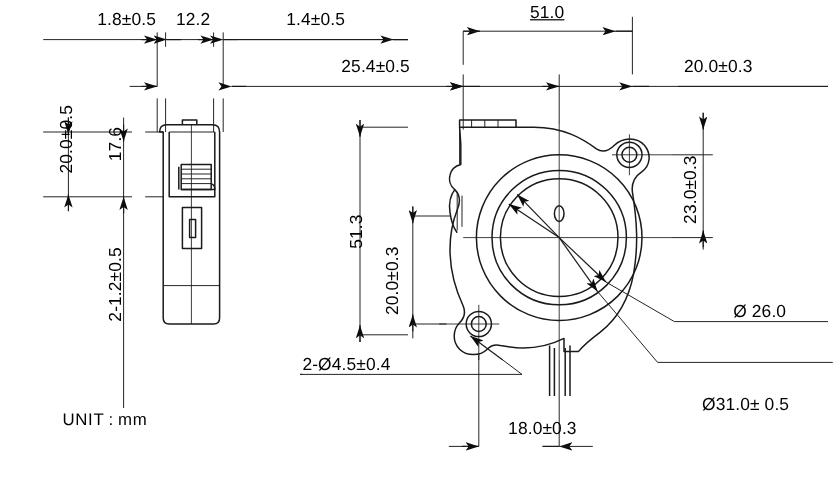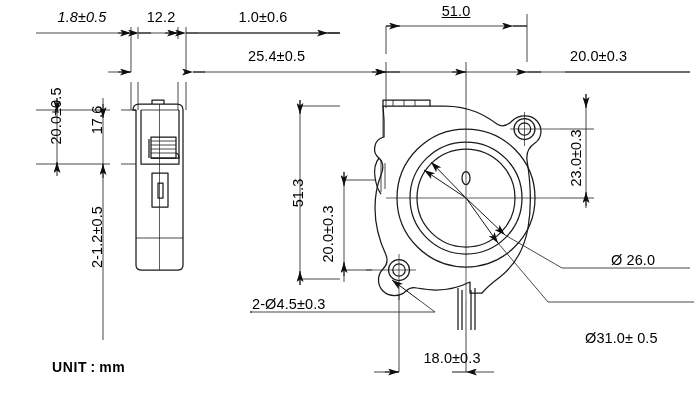--- a/index.html
+++ b/index.html
@@ -284,48 +284,48 @@
 
       <path class="ln-thin" d="M640,268 L690,268"></path>
       <path class="ln-thin" d="M660,302 L694,302"></path>
 
       <path class="ln-thin" d="M250,312 L252,312"></path>
 
       <path class="ln-thin" d="M565,72 L690,72"></path>
     </g>
   </svg>
 
-  <div style="position:absolute; left:34px; top:9px; width:96px; text-align:center;font-style:italic;" class="dimtext">1.8±0.5</div>
+  <div style="position:absolute; left:34px; top:9px; width:96px; text-align:right;" class="dimtext">1.8±0.5</div>
 
   <div style="position:absolute; left:126px; top:9px; width:70px; text-align:center;" class="dimtext">12.2</div>
 
 
   <div style="position:absolute; left:-4px; top:108px; width:120px; text-align:center; transform:rotate(-90deg); transform-origin:center center;" class="dimtext-v">20.0±0.5</div>
 
   <div style="position:absolute; left:57px; top:112px; width:80px; text-align:center; transform:rotate(-90deg); transform-origin:center center;" class="dimtext-v">17.6</div>
 
   <div style="position:absolute; left:22px; top:229px; width:150px; text-align:center; transform:rotate(-90deg); transform-origin:center center;" class="dimtext-v">2-1.2±0.5</div>
 
-  <div style="position:absolute; left:198px; top:9px; width:130px; text-align:center;" class="dimtext">1.0±0.6</div>
-
-  <div style="position:absolute; left:248px; top:48px; width:130px; text-align:left;" class="dimtext">25.4±0.5</div>
+  <div style="position:absolute; left:198px; top:9px; width:130px; text-align:center;" class="dimtext">1.4±0.5</div>
+
+  <div style="position:absolute; left:248px; top:48px; width:130px; text-align:center;" class="dimtext">25.4±0.5</div>
 
   <div style="position:absolute; left:406px; top:3px; width:100px; text-align:center;text-decoration:underline;" class="dimtext">51.0</div>
 
   <div style="position:absolute; left:570px; top:48px; width:120px; text-align:left;" class="dimtext">20.0±0.3</div>
 
   <div style="position:absolute; left:258px; top:185px; width:80px; text-align:center; transform:rotate(-90deg); transform-origin:center center;" class="dimtext-v">51.3</div>
 
   <div style="position:absolute; left:268px; top:226px; width:120px; text-align:center; transform:rotate(-90deg); transform-origin:center center;" class="dimtext-v">20.0±0.3</div>
 
   <div style="position:absolute; left:516px; top:150px; width:120px; text-align:center; transform:rotate(-90deg); transform-origin:center center;" class="dimtext-v">23.0±0.3</div>
 
   <div style="position:absolute; left:402px; top:350px; width:100px; text-align:center;" class="dimtext">18.0±0.3</div>
 
-  <div style="position:absolute; left:252px; top:296px; width:130px; text-align:left;" class="dimtext">2-Ø4.5±0.3</div>
+  <div style="position:absolute; left:252px; top:296px; width:130px; text-align:left;" class="dimtext">2-Ø4.5±0.4</div>
 
   <div style="position:absolute; left:611px; top:252px; width:110px; text-align:left;" class="dimtext">Ø 26.0</div>
 
   <div style="position:absolute; left:585px; top:286px; width:115px; text-align:left;margin-top:44px;" class="dimtext">Ø31.0± 0.5</div>
 
-  <div style="position:absolute; left:52px; top:359px;font-weight:bold;" class="unittext">UNIT : mm</div>
+  <div style="position:absolute; left:52px; top:341px;" class="unittext">UNIT : mm</div>
 
 </div>
 
 </body></html>

